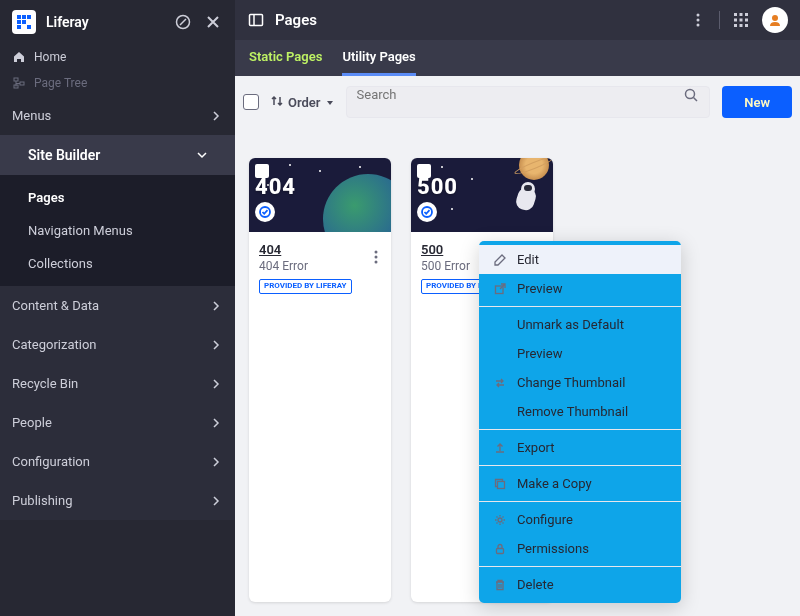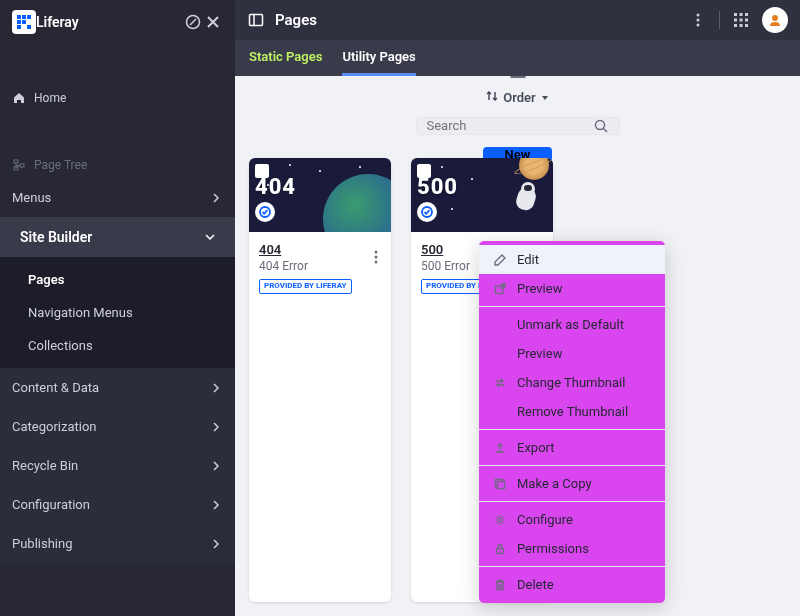--- a/index.html
+++ b/index.html
@@ -1,64 +1,64 @@
 <!DOCTYPE html>
 <html><head>
 <meta charset="utf-8">
 <style>
 * { margin: 0; padding: 0; box-sizing: border-box; font-family: -apple-system, BlinkMacSystemFont, "Segoe UI", Roboto, sans-serif; }
 body { width: 800px; height: 616px; overflow: hidden; background: #f1f2f5; display: flex; }
 .sidebar { width: 235px; height: 616px; background: #272833; color: #cdced9; flex-shrink: 0; overflow-y: auto; }
-.sb-header { display: flex; align-items: center; padding: 10px 12px; }
+.sb-header { display: flex; align-items: center; padding: 10px 12px; gap: 10px; }
 .sb-logo { width: 24px; height: 24px; background: #fff; border-radius: 4px; display: flex; align-items: center; justify-content: center; }
 .sb-logo svg { width: 16px; height: 16px; }
 .sb-brand { font-weight: 600; color: #fff; font-size: 14px; flex: 1; }
 .sb-icon-btn { width: 20px; height: 20px; display: flex; align-items: center; justify-content: center; color: #cdced9; cursor: pointer; }
-.sb-top-row { display: flex; align-items: center; gap: 8px; padding: 6px 12px; font-size: 12px; cursor: pointer; margin-top: 41px; }
+.sb-top-row { display: flex; align-items: center; gap: 8px; padding: 6px 12px; font-size: 12px; cursor: pointer; }
 .sb-top-row .icon { width: 14px; height: 14px; display: flex; align-items: center; justify-content: center; }
 .sb-top-row.muted { color: #6b6c7e; }
 .sb-section { padding: 12px 12px; font-size: 13px; display: flex; align-items: center; justify-content: space-between; cursor: pointer; }
 .sb-section .chev { width: 14px; height: 14px; display: flex; align-items: center; justify-content: center; }
-.sb-current { background: #393a4a; padding: 12px 20px; font-size: 14px; font-weight: 600; color: #fff; display: flex; align-items: center; justify-content: space-between; }
+.sb-current { background: #393a4a; padding: 12px 28px; font-size: 14px; font-weight: 600; color: #fff; display: flex; align-items: center; justify-content: space-between; }
 .sb-sub { background: #1c1d29; padding: 6px 0; }
 .sb-sub-item { padding: 9px 12px 9px 28px; font-size: 13px; cursor: pointer; }
 .sb-sub-item.active { color: #fff; font-weight: 600; }
 .sb-group { background: #2c2d3a; }
 .main { flex: 1; height: 616px; display: flex; flex-direction: column; background: #f1f2f5; }
 .top-bar { height: 40px; background: #30313f; color: #fff; display: flex; align-items: center; padding: 0 12px; gap: 10px; }
 .top-bar .title-icon { width: 18px; height: 18px; display: flex; align-items: center; justify-content: center; }
 .top-bar .title { font-weight: 600; font-size: 15px; flex: 1; }
 .top-right { display: flex; align-items: center; gap: 10px; }
 .top-right .sep { width: 1px; height: 18px; background: #5b5c6d; }
 .top-right .btn { width: 22px; height: 22px; display: flex; align-items: center; justify-content: center; cursor: pointer; color: #cdced9; }
 .avatar { width: 26px; height: 26px; border-radius: 50%; background: #fff; display: flex; align-items: center; justify-content: center; color: #e67e22; }
 .tabs { height: 36px; background: #393a4a; display: flex; align-items: stretch; padding: 0 14px; gap: 20px; }
 .tab { color: #bef264; font-size: 13px; font-weight: 600; display: flex; align-items: center; cursor: pointer; border-bottom: 3px solid transparent; }
 .tab.active { color: #fff; border-bottom-color: #5b8cf6; }
-.toolbar { height: 52px; display: flex; align-items: center; padding: 0 16px; gap: 12px; flex-direction: column; }
+.toolbar { height: 52px; display: flex; align-items: center; padding: 0 8px; gap: 12px; }
 .chk { width: 16px; height: 16px; border: 1.5px solid #6b6c7e; border-radius: 3px; background: #fff; cursor: pointer; }
 .order-btn { display: flex; align-items: center; gap: 5px; font-size: 13px; font-weight: 600; color: #4a4b5a; cursor: pointer; }
 .search { flex: 1; height: 32px; background: #f1f2f5; border: 1px solid #e7e7ed; border-radius: 4px; display: flex; align-items: flex-start; padding: 0 10px; background: #ededf1; }
 .search input { flex: 1; border: none; outline: none; background: transparent; font-size: 13px; color: #6b6c7e; }
 .search .icon { width: 16px; height: 16px; color: #6b6c7e; display: flex; align-items: center; justify-content: center; }
-.new-btn { height: 32px; padding: 0 22px; background: #0b5fff; color: #000000; font-weight: 600; font-size: 13px; border-radius: 4px; display: flex; align-items: center; cursor: pointer; }
+.new-btn { height: 32px; padding: 0 22px; background: #0b5fff; color: #fef9c3; font-weight: 600; font-size: 13px; border-radius: 4px; display: flex; align-items: center; cursor: pointer; }
 .content { padding: 30px 14px 14px 14px; display: flex; gap: 20px; position: relative; flex: 1; }
 .card { width: 142px; background: #fff; border-radius: 6px; box-shadow: 0 1px 3px rgba(0,0,0,0.12); overflow: hidden; }
 .card-img { height: 74px; background: #1a1b3a; position: relative; overflow: hidden; }
 .card-img .chk2 { position: absolute; top: 6px; left: 6px; width: 14px; height: 14px; background: #fff; border-radius: 2px; z-index: 3; }
 .card-img .big-num { position: absolute; top: 16px; left: 6px; font-size: 22px; font-weight: 800; color: #fff; z-index: 2; letter-spacing: 1px; text-shadow: 0 1px 3px rgba(0,0,0,0.3); }
 .card-img .badge-icon { position: absolute; top: 44px; left: 6px; width: 20px; height: 20px; background: #fff; border-radius: 50%; display: flex; align-items: center; justify-content: center; z-index: 3; }
 .card-img .badge-icon svg { width: 12px; height: 12px; }
 .card-body { padding: 10px 10px; position: relative; }
 .card-title { font-size: 13px; font-weight: 600; color: #272833; text-decoration: underline; }
 .card-sub { font-size: 12px; color: #6b6c7e; margin-top: 2px; }
 .card-badge { margin-top: 6px; display: inline-block; border: 1px solid #0b5fff; color: #0b5fff; font-size: 8px; font-weight: 700; padding: 2px 4px; border-radius: 2px; line-height: 1.1; }
 .card-menu-btn { position: absolute; right: 5px; top: 12px; width: 20px; height: 26px; display: flex; align-items: center; justify-content: center; cursor: pointer; }
 .card-menu-btn.highlighted { border: 3px solid #e83e1e; }
-.dropdown { position: absolute; top: 113px; left: 244px; width: 186px; background: #d946ef; border-radius: 5px; box-shadow: 0 4px 20px rgba(0,0,0,0.18); padding: 4px 0; z-index: 10; }
+.dropdown { position: absolute; top: 113px; left: 244px; width: 202px; background: #0ea5e9; border-radius: 5px; box-shadow: 0 4px 20px rgba(0,0,0,0.18); padding: 4px 0; z-index: 10; }
 .menu-item { display: flex; align-items: center; gap: 10px; padding: 7px 14px; font-size: 13px; color: #272833; cursor: pointer; }
 .menu-item.hover { background: #eef2fa; }
 .menu-item .micon { width: 14px; height: 14px; display: flex; align-items: center; justify-content: center; color: #6b6c7e; flex-shrink: 0; }
 .menu-item.no-icon { padding-left: 38px; }
 .menu-sep { height: 1px; background: #e7e7ed; margin: 3px 0; }
 
 .planet-earth { position: absolute; bottom: -32px; right: -22px; width: 90px; height: 90px; border-radius: 50%; background: radial-gradient(circle at 35% 35%, #3a9b6e, #2a6b8f 55%, #1e4a6f); }
 .planet-ring { position: absolute; top: -8px; right: 4px; width: 30px; height: 30px; border-radius: 50%; background: radial-gradient(circle, #e8b56e 40%, #c89050 70%); }
 .planet-ring::after { content: ''; position: absolute; top: 40%; left: -6px; right: -6px; height: 5px; border-radius: 50%; border: 1.5px solid #d4a060; transform: rotate(-22deg); }
 .astronaut { position: absolute; top: 22px; right: 8px; width: 38px; height: 38px; }
@@ -157,20 +157,28 @@
       </div>
     <div class="sb-section">
         <span>Recycle Bin</span>
         <span class="chev">
           <svg width="10" height="10" viewBox="0 0 10 10" fill="none" stroke="currentColor" stroke-width="1.5">
             <path d="M3 1 L7 5 L3 9"></path>
           </svg>
         </span>
       </div>
     <div class="sb-section">
+        <span>People</span>
+        <span class="chev">
+          <svg width="10" height="10" viewBox="0 0 10 10" fill="none" stroke="currentColor" stroke-width="1.5">
+            <path d="M3 1 L7 5 L3 9"></path>
+          </svg>
+        </span>
+      </div>
+    <div class="sb-section">
         <span>Configuration</span>
         <span class="chev">
           <svg width="10" height="10" viewBox="0 0 10 10" fill="none" stroke="currentColor" stroke-width="1.5">
             <path d="M3 1 L7 5 L3 9"></path>
           </svg>
         </span>
       </div>
     <div class="sb-section">
         <span>Publishing</span>
         <span class="chev">

